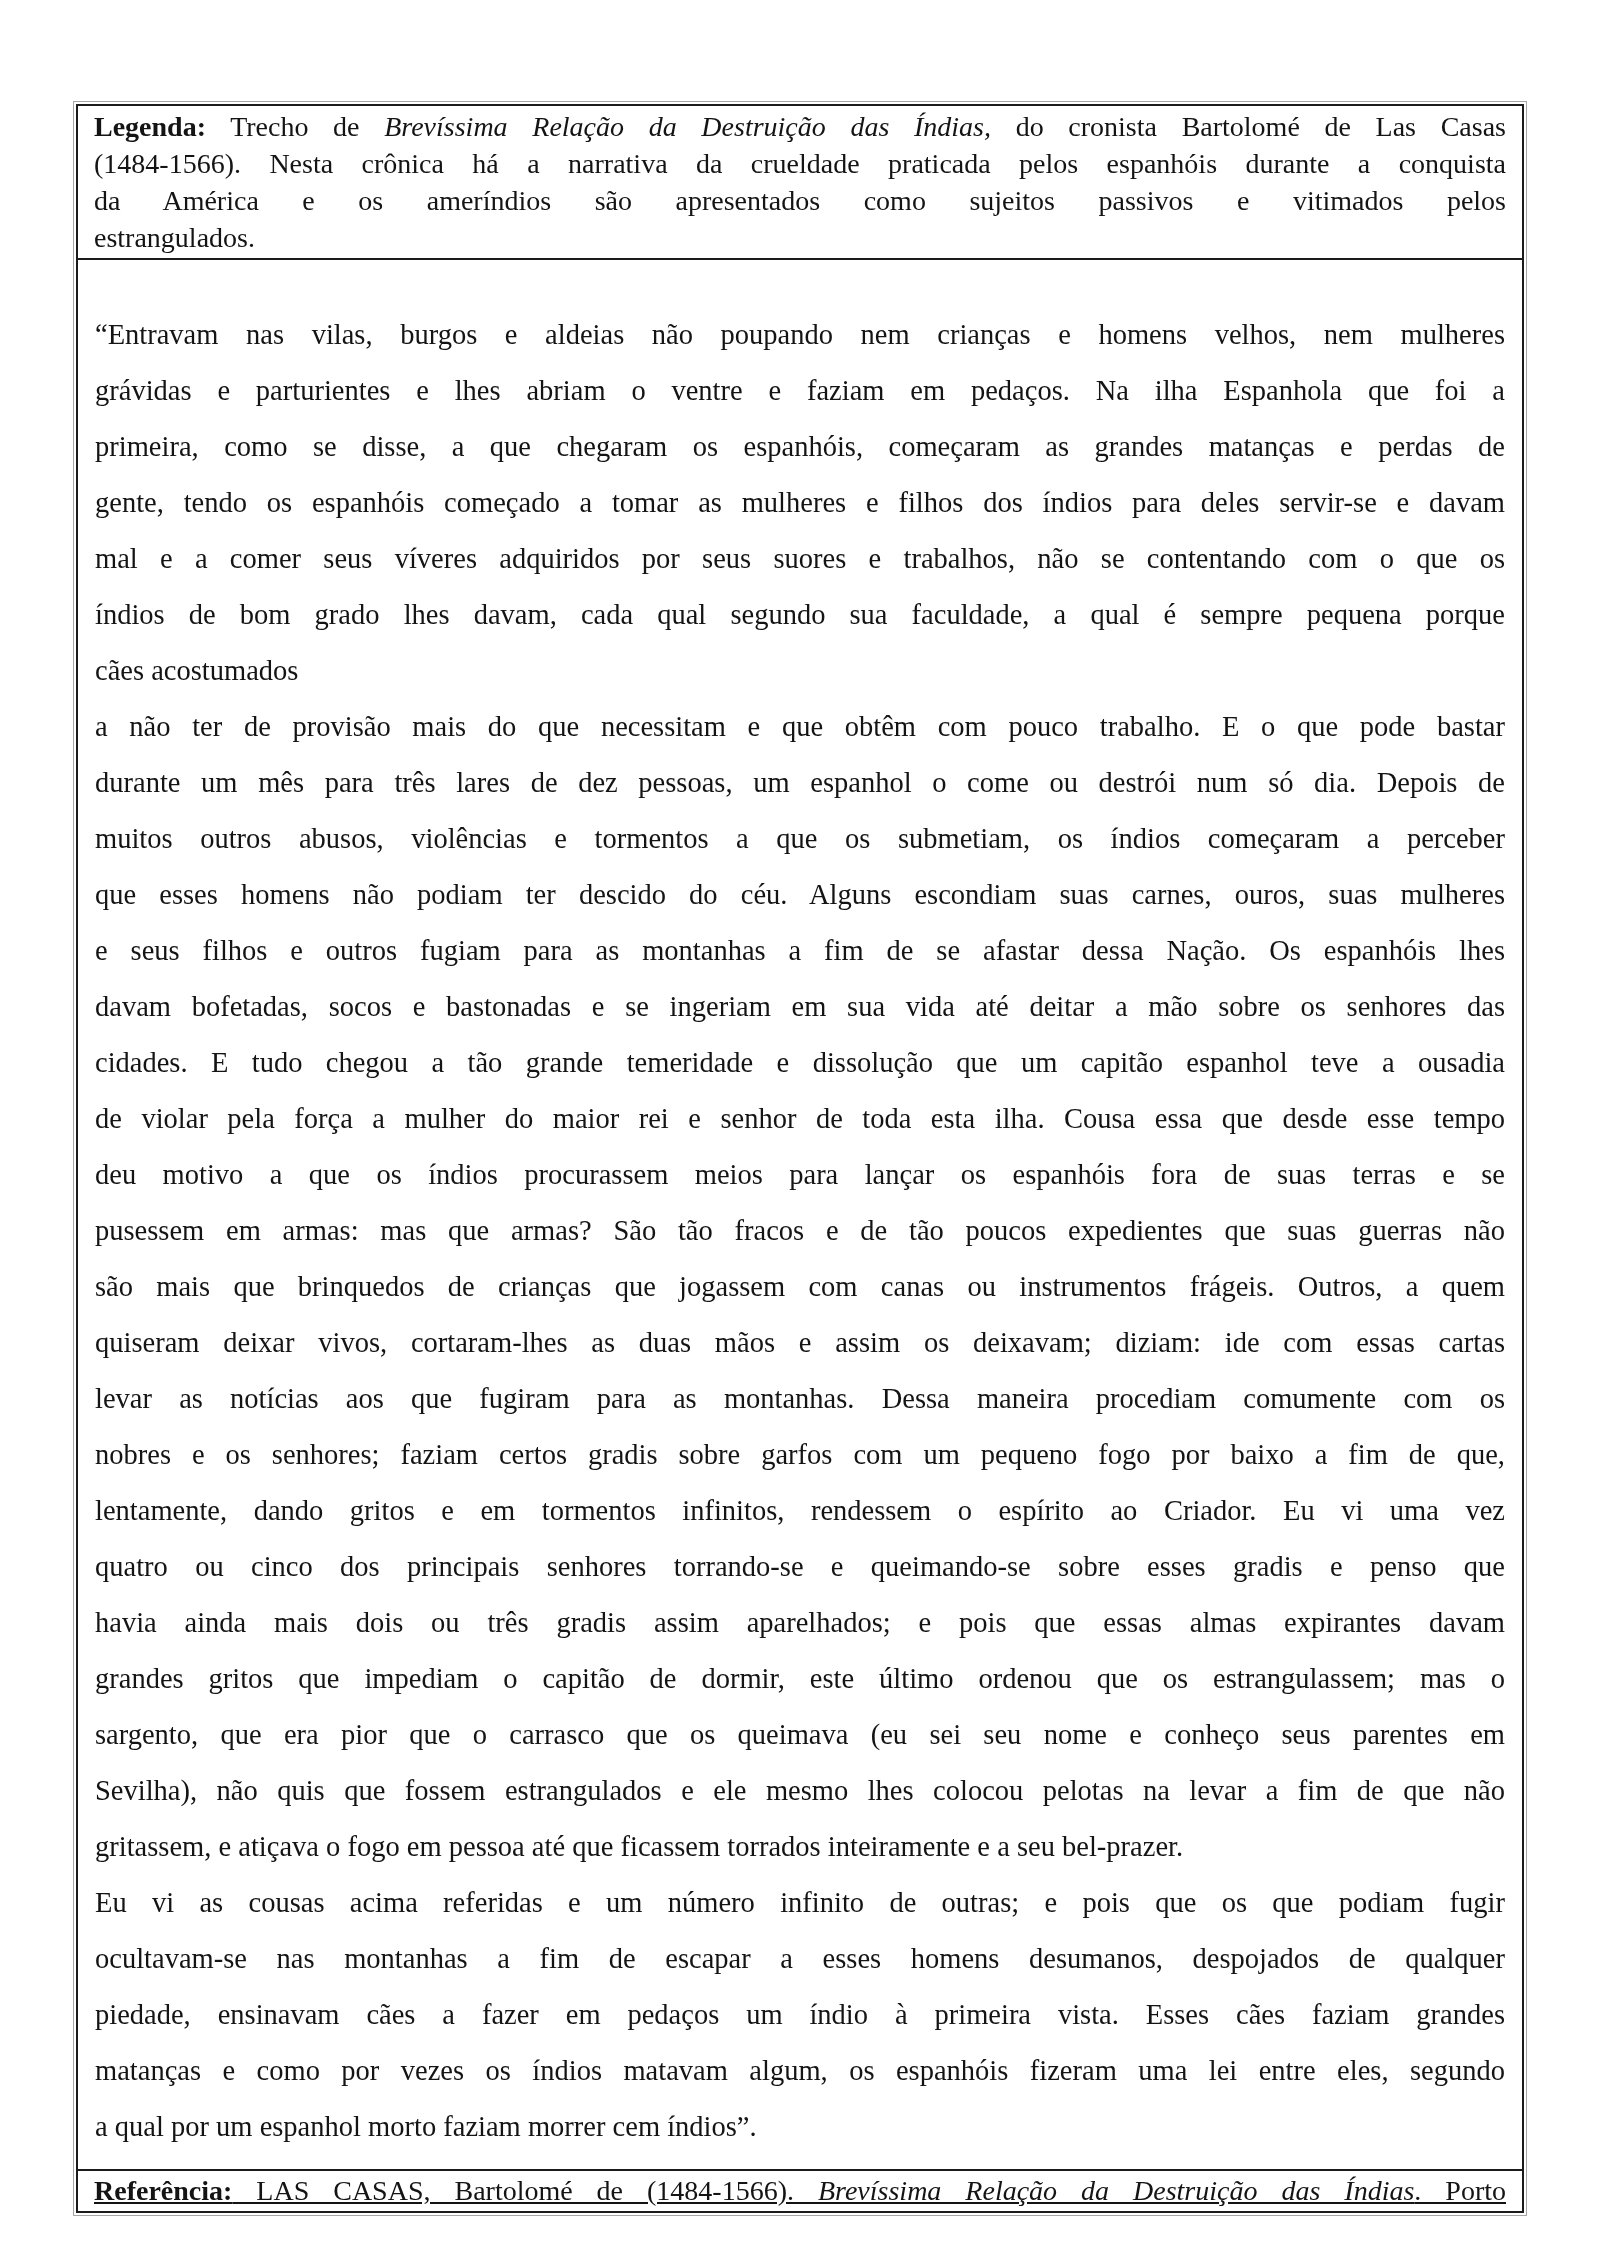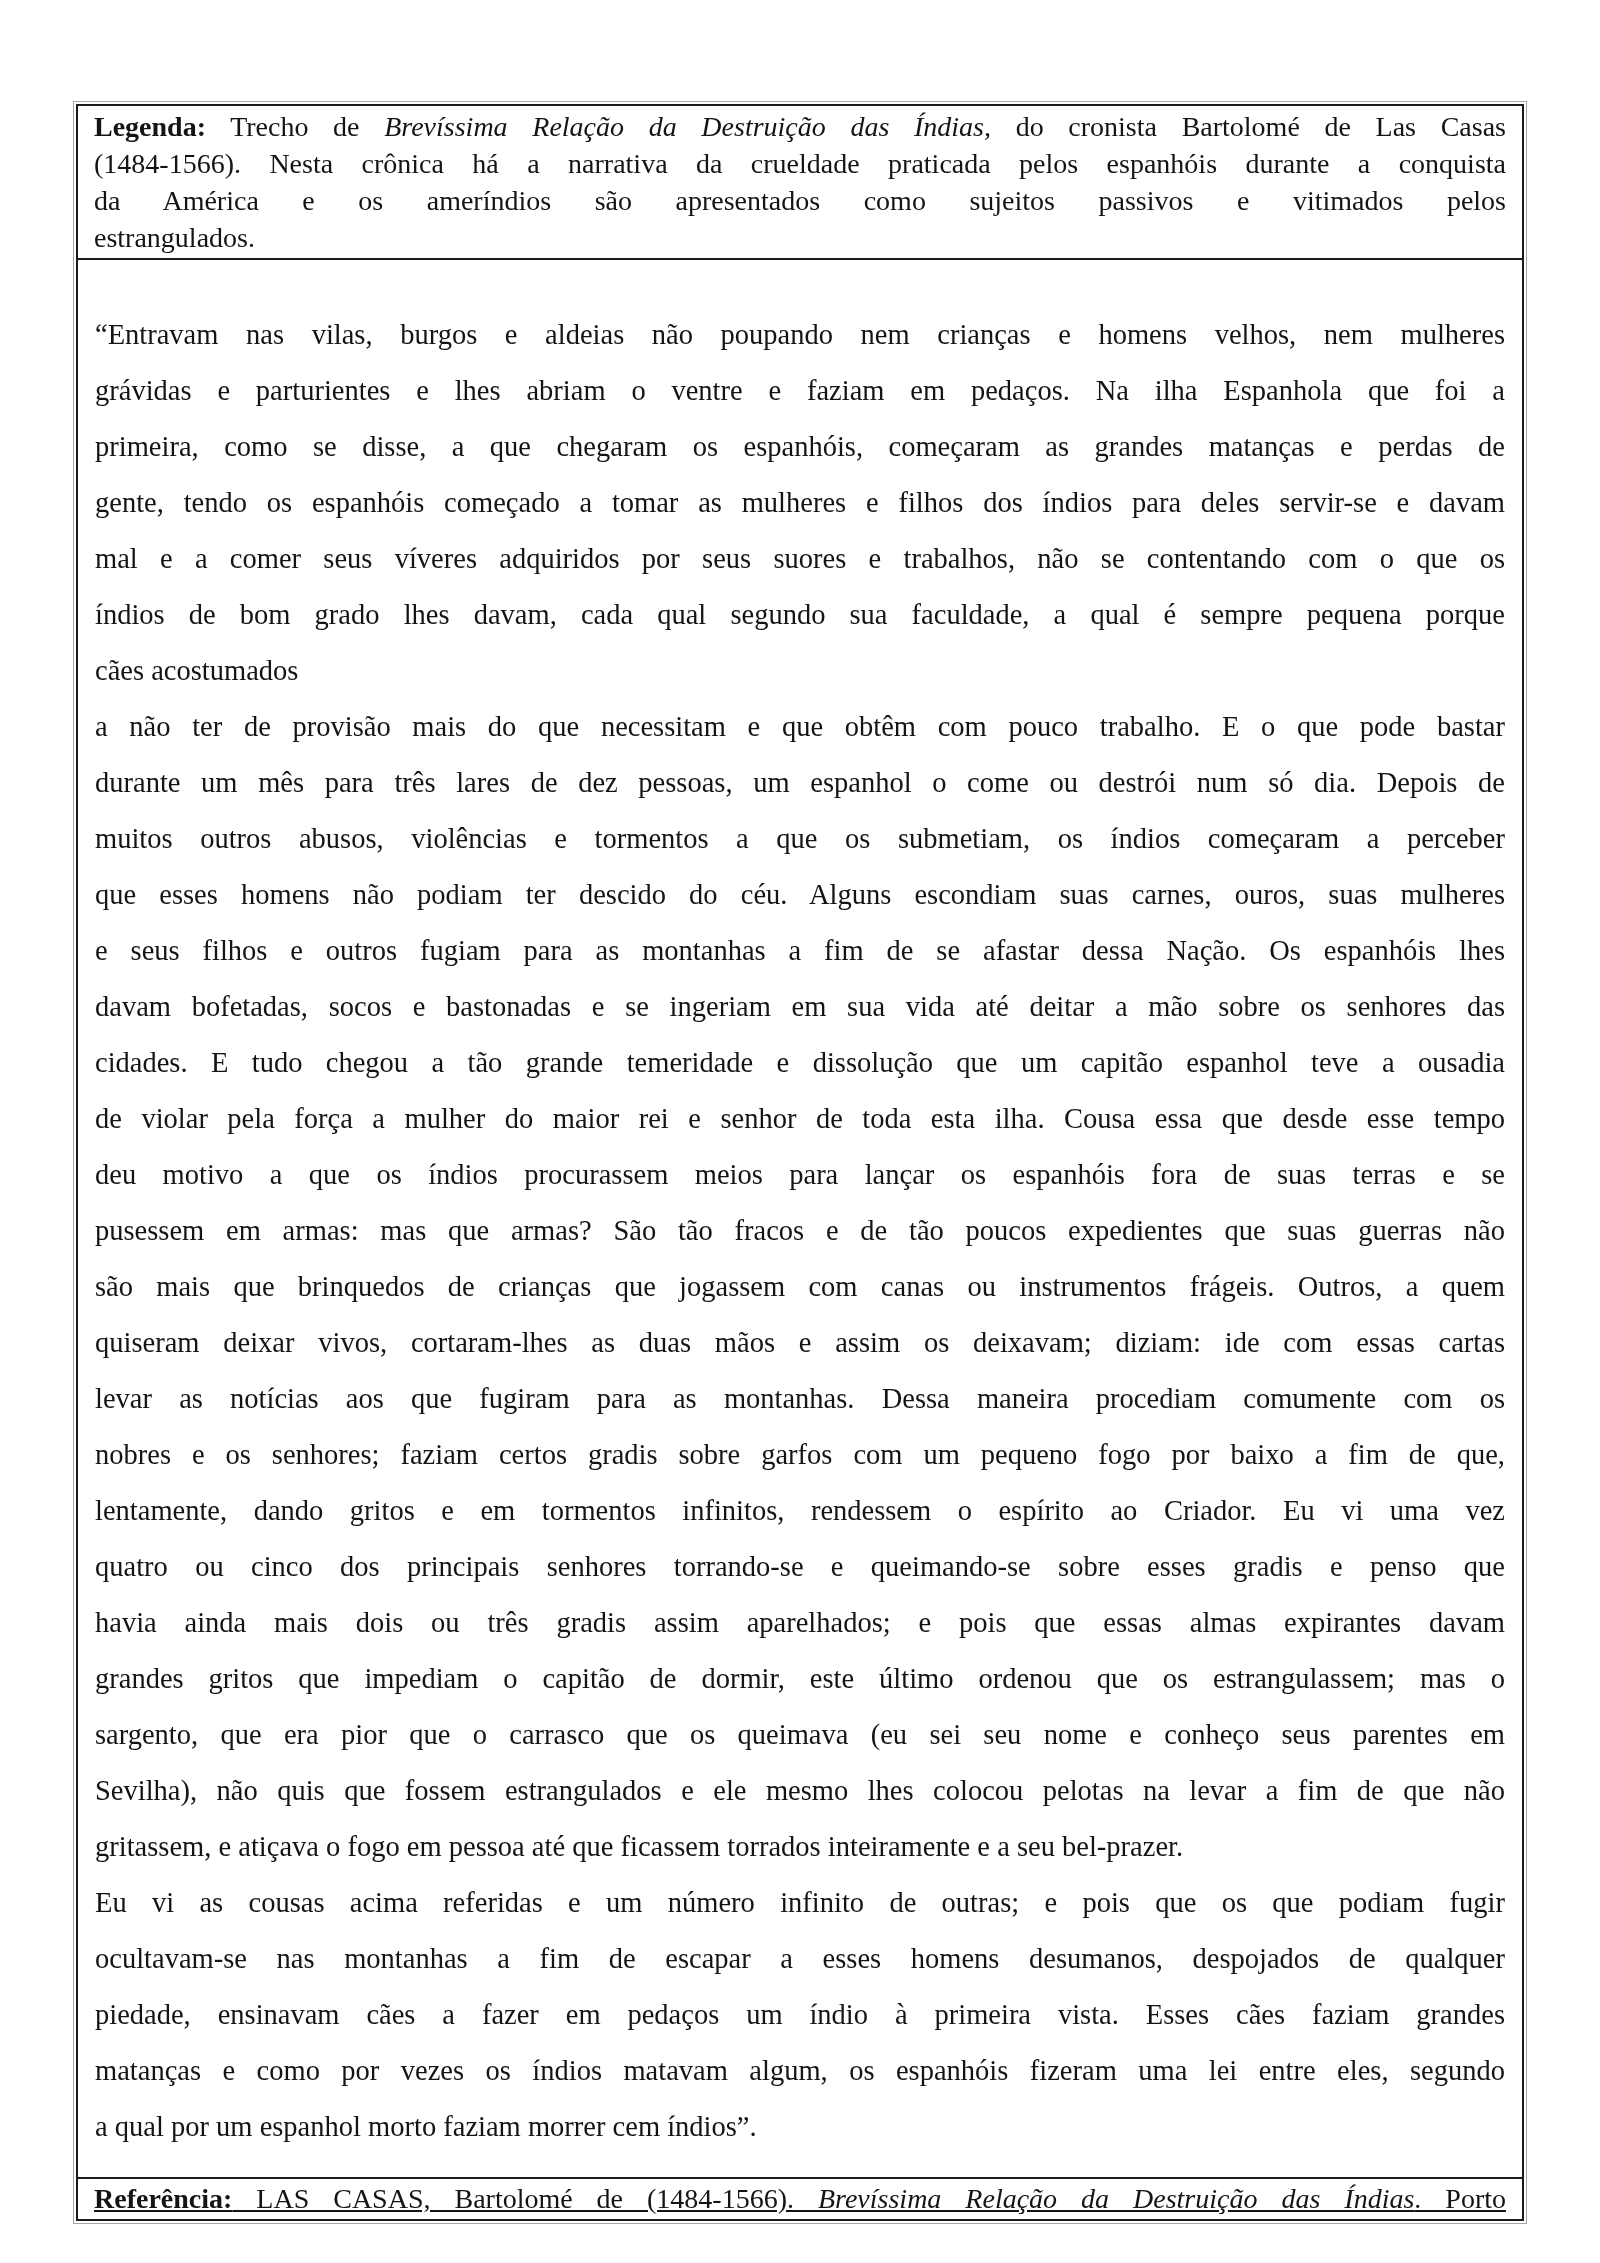--- a/index.html
+++ b/index.html
@@ -28,21 +28,21 @@
     margin-top:28px;
   }
   .row{padding:2px 16px;box-sizing:border-box;}
   .legend{
     font-size:28px;
     border-bottom:2px solid var(--table_border);
   }
   .legend .ln{height:37px;line-height:37px;}
   .bodytext{
     font-size:28.5px;
-    padding:47px 17px 22px 17px;
+    padding:47px 17px 14px 17px;
   }
   .bodytext .ln{height:56px;line-height:56px;}
   .ref{
     font-size:28px;
     border-top:2px solid var(--table_border);
   }
   .ref .ln{height:36px;line-height:36px;text-decoration:underline;}
   .ln{
     overflow:hidden;
     text-align:justify;

